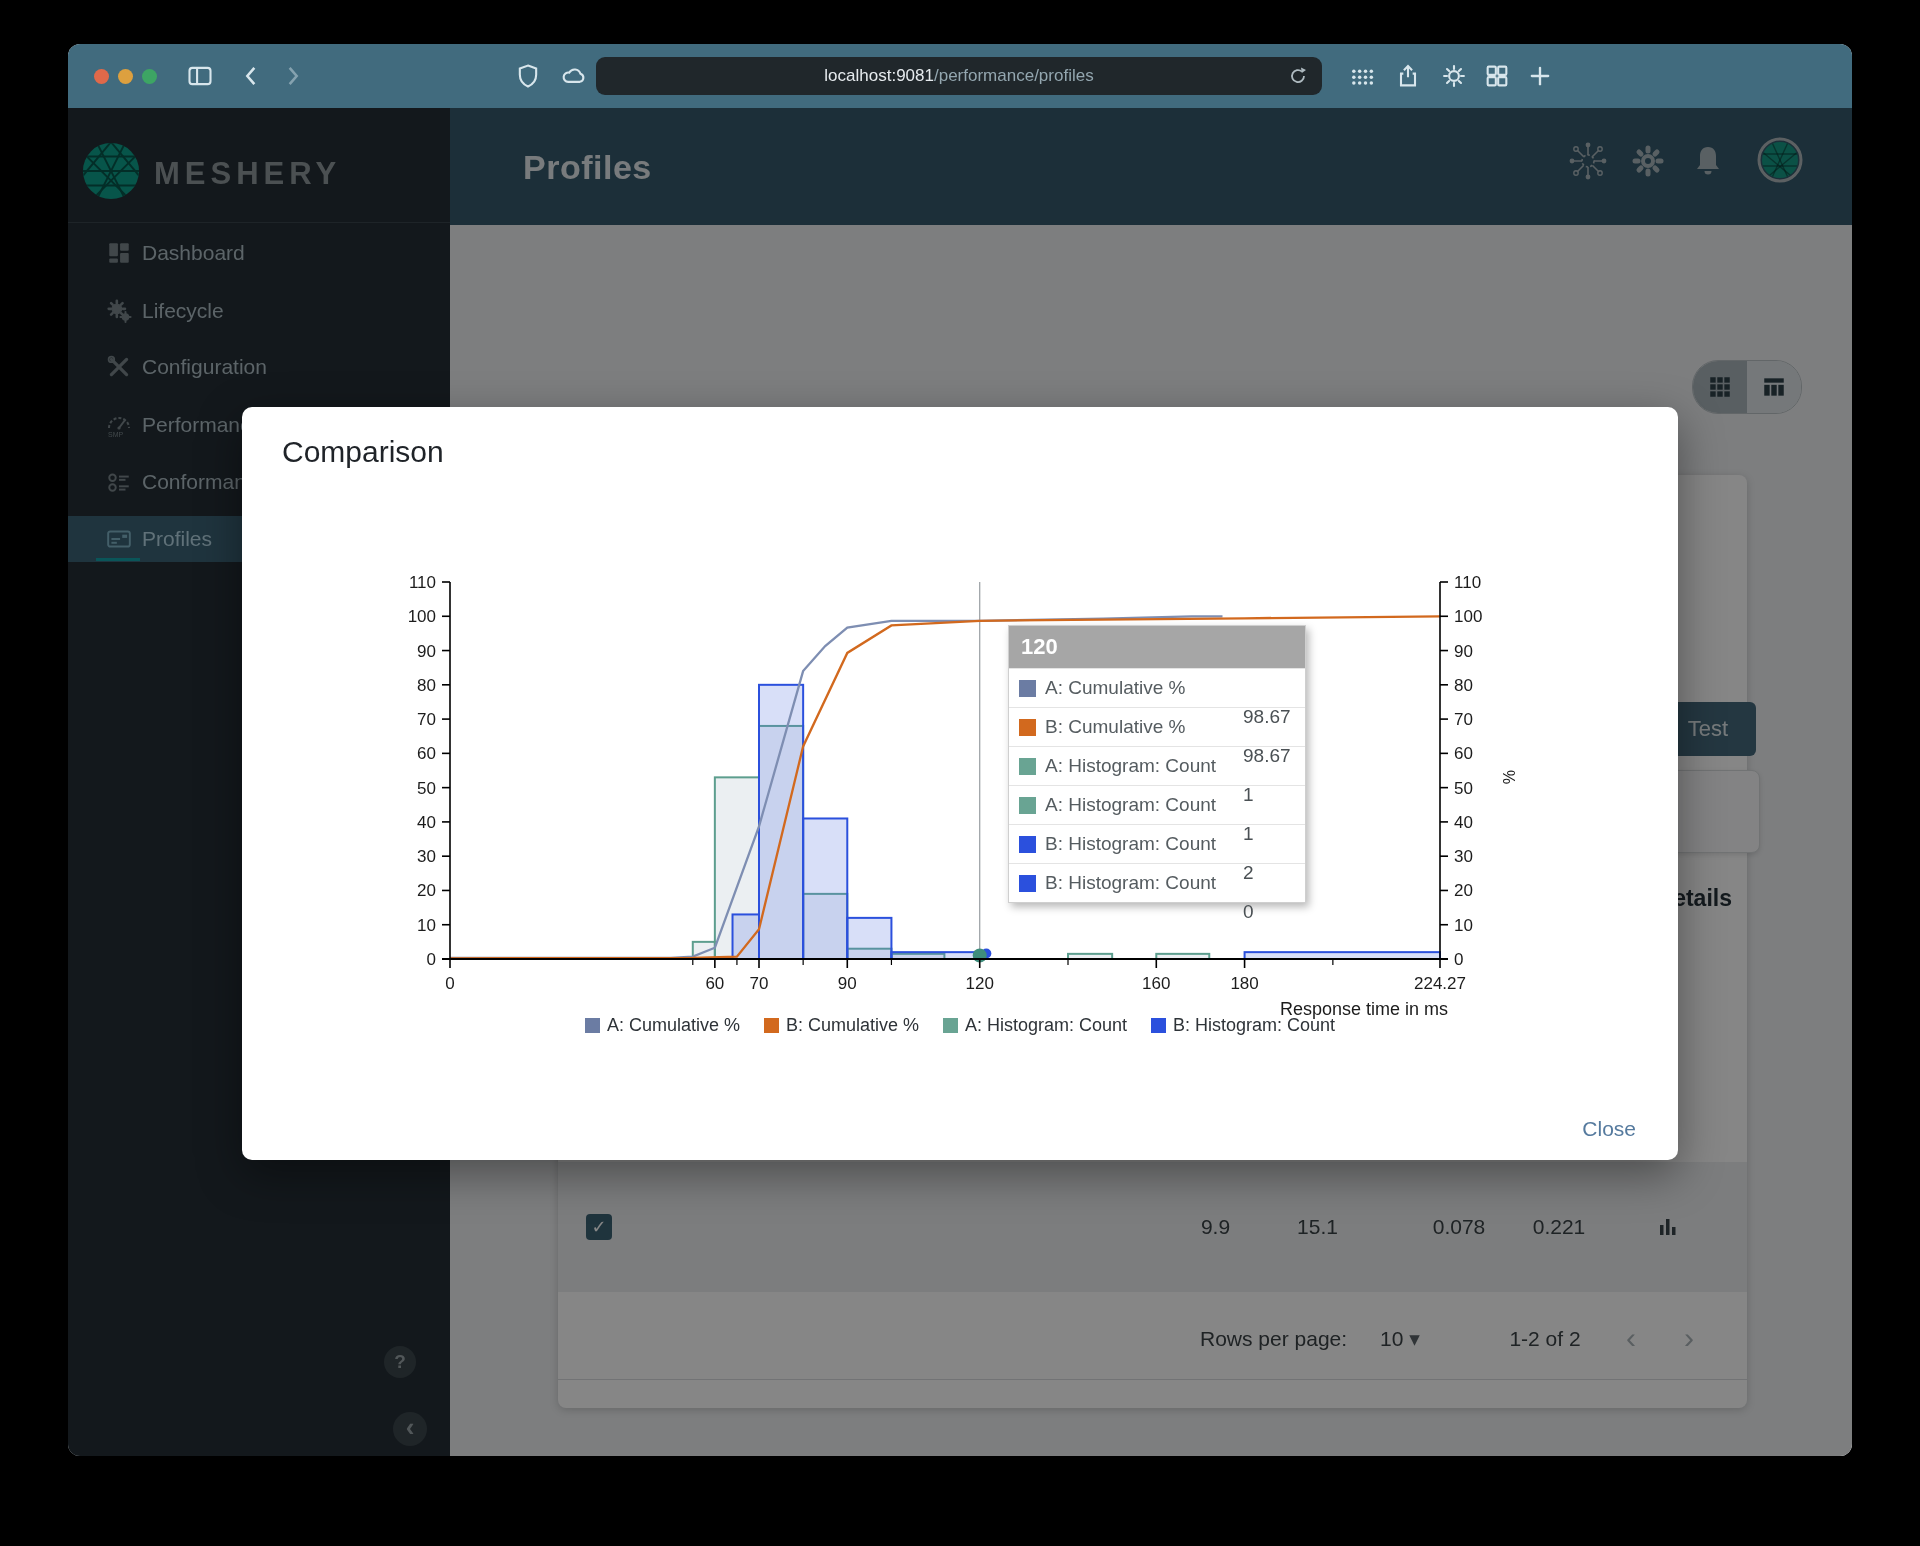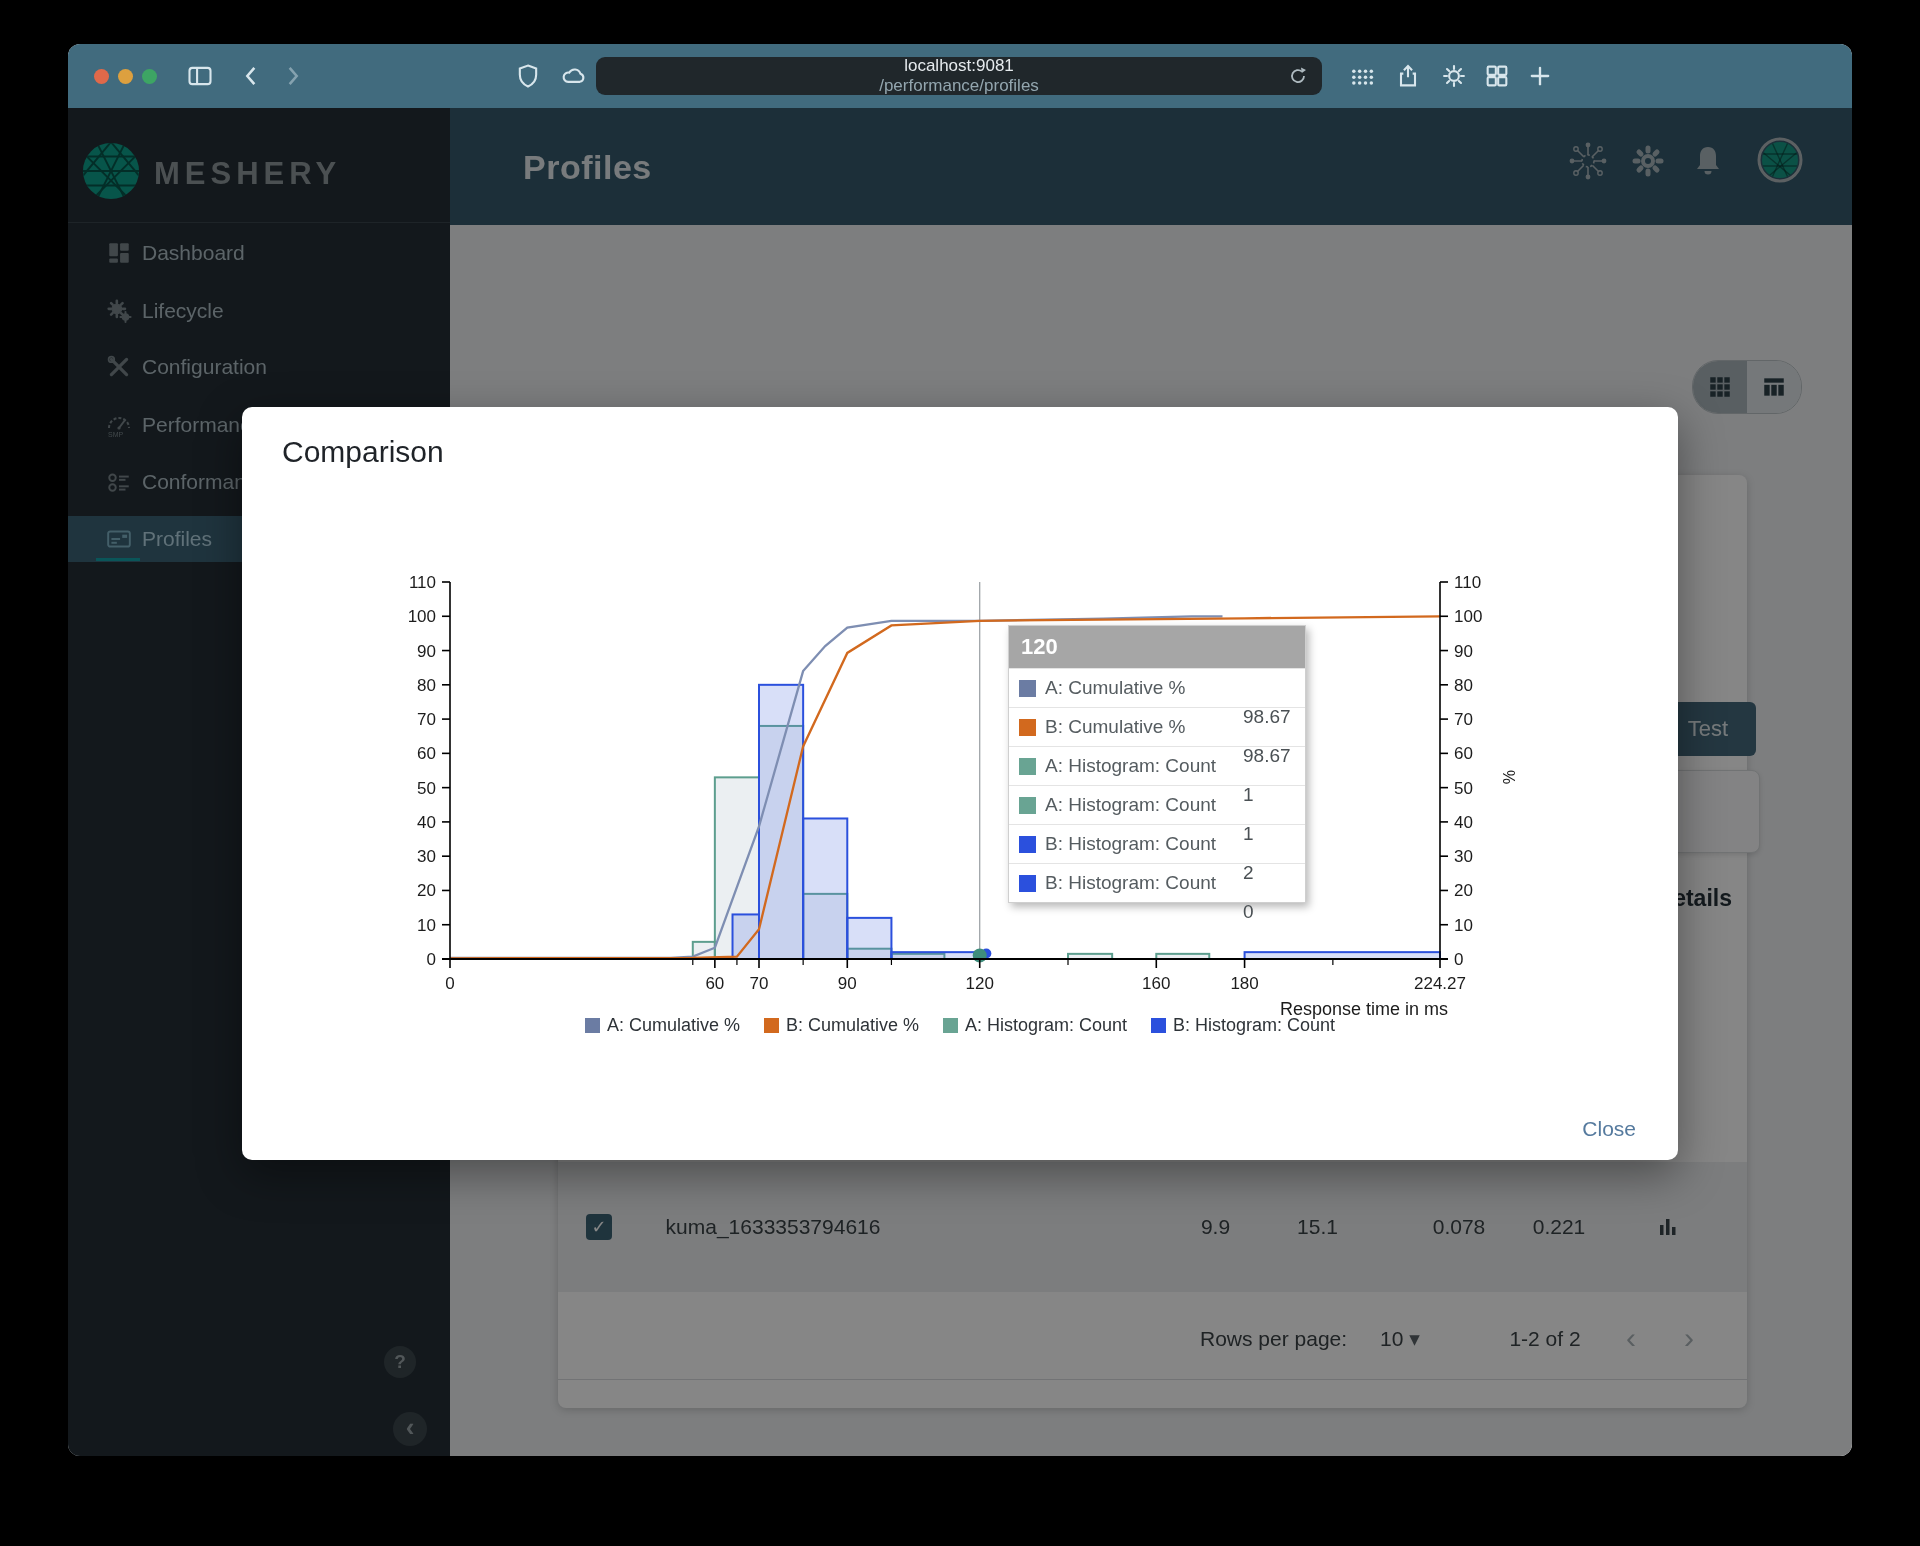--- a/index.html
+++ b/index.html
@@ -5,21 +5,21 @@
   html,body{margin:0;padding:0;background:#000;width:1920px;height:1546px;
     font-family:"Liberation Sans","DejaVu Sans",sans-serif;-webkit-font-smoothing:antialiased;}
   .abs{position:absolute;}
   #window{position:absolute;left:68px;top:44px;width:1784px;height:1412px;border-radius:12px;
     overflow:hidden;background:#eceef0;box-shadow:0 18px 60px rgba(0,0,0,.7);}
   
   #toolbar{position:absolute;left:0;top:0;width:1784px;height:64px;background:#416b7e;}
   .light{position:absolute;top:25px;width:15px;height:15px;border-radius:50%;}
   .tbic{position:absolute;top:18px;width:28px;height:28px;color:#d8e6ec;}
   #urlpill{position:absolute;left:528px;top:13px;width:726px;height:38px;border-radius:9px;
-    background:#20272b;color:#e6ebee;font-size:17px;display:flex;align-items:center;justify-content:center;flex-direction:column;}
+    background:#20272b;color:#e6ebee;font-size:17px;display:flex;align-items:center;justify-content:center;}
   #urlpill .path{color:#93a6af;}
   
   #appheader{position:absolute;left:382px;top:64px;width:1402px;height:117px;background:#355a6c;}
   #pagetitle{position:absolute;left:73px;top:40px;font-size:34px;font-weight:bold;color:#e3e9ec;letter-spacing:.5px;}
   .hic{position:absolute;top:31px;width:44px;height:44px;color:#a9b6bc;}
   #sidebar{position:absolute;left:0;top:64px;width:382px;height:1348px;background:#242f36;}
   #brand{position:absolute;left:86px;top:48px;font-size:31px;font-weight:bold;letter-spacing:5px;color:#8f979b;}
   .nav{position:absolute;left:0;width:382px;height:46px;color:#aebdc4;font-size:21px;display:flex;align-items:center;}
   .nav .ic{position:absolute;left:38px;width:26px;height:26px;}
   .nav .lb{position:absolute;left:74px;white-space:nowrap;}
@@ -396,21 +396,20 @@
             </svg>
           </span>
       </div>
     </div>
 
     <div id="card">
       <div id="tablerow">
         <span id="checkbox">
             <span>✓</span>
           </span>
-        <span class="cell" style="left:110px;width:210px;">kuma_1633353794616</span>
         <span class="cell" style="left:620px;width:75px;">9.9</span>
         <span class="cell" style="left:722px;width:75px;">15.1</span>
         <span class="cell" style="left:862px;width:78px;">0.078</span>
         <span class="cell" style="left:962px;width:78px;">0.221</span>
         <span class="cell" style="left:1085px;width:50px;">
             <svg viewBox="0 0 24 24" width="24" height="24" fill="#3a454b">
               <rect x="4" y="10" width="3.5" height="10"></rect>
               <rect x="10" y="4" width="3.5" height="16"></rect>
               <rect x="16" y="12" width="3.5" height="8"></rect>
             </svg>

